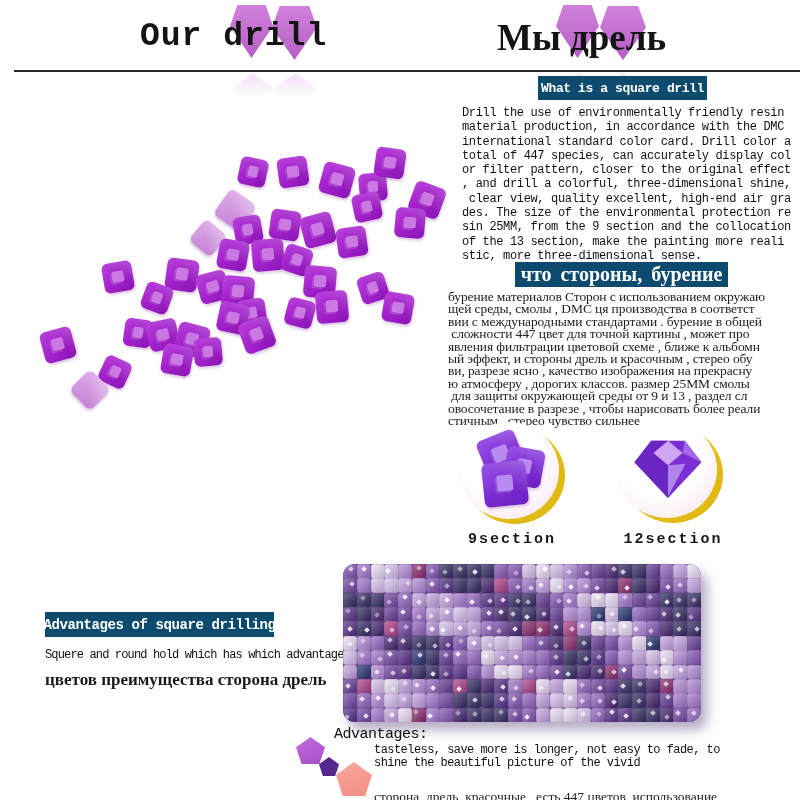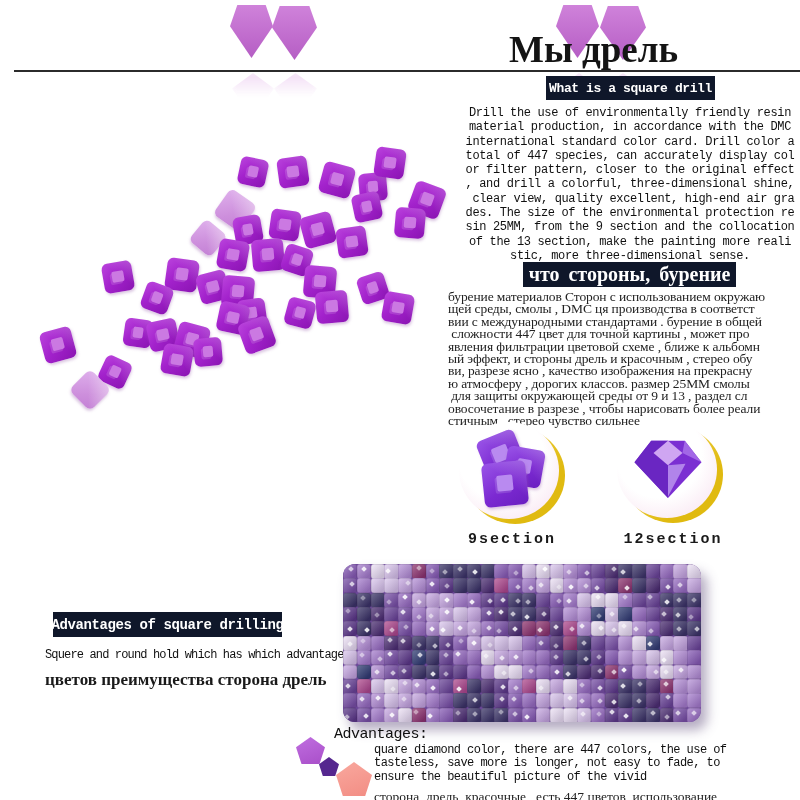--- a/index.html
+++ b/index.html
@@ -24,33 +24,32 @@
   }
   .pent-reflect{
     position:absolute;z-index:0;opacity:.28;filter:blur(2px);
     background:linear-gradient(0deg,rgba(207,130,218,0) 10%,#cf82da 100%);
     clip-path:polygon(17% 100%,83% 100%,100% 60%,50% 0,0 60%);
   }
   .hr-line{position:absolute;left:14px;right:0;top:70px;height:2px;background:#2b2b2b;}
 
   
   .black-label{
-    position:absolute;background:#0f172a;color:#fff;
+    position:absolute;background:#0c4a6e;color:#fff;
     display:flex;align-items:center;justify-content:center;
     white-space:nowrap;
-    margin-left:8px;
   }
   .bl-mono{font-family:"Liberation Mono",monospace;font-weight:bold;}
   .bl-serif{font-family:"Liberation Serif",serif;font-weight:bold;}
 
   
   .para-en{
     position:absolute;font-family:"Liberation Mono",monospace;
     font-size:12px;line-height:14.3px;letter-spacing:-0.35px;
-    color:#101010;white-space:pre;text-align:center;
+    color:#101010;white-space:pre;
   }
   .para-ru{
     position:absolute;font-family:"Liberation Serif",serif;
     font-size:13.5px;line-height:12.4px;letter-spacing:-0.1px;
     color:#222;white-space:pre;
   }
 
   
   .scatter-layer{position:absolute;left:0;top:96px;width:450px;height:335px;}
   .drill{
@@ -126,28 +125,29 @@
   .pent-up{position:absolute;clip-path:polygon(50% 0,100% 38%,81% 100%,19% 100%,0 38%);}
 
   .gem-svg{position:absolute;left:12px;top:16px;}
 </style>
 </head>
 <body>
 
 <div class="title-wrap" style="left:140px;width:200px;">
   <div class="pent" style="left:90px;top:5px;width:43px;height:53px;"></div>
   <div class="pent" style="left:132px;top:6px;width:45px;height:54px;"></div>
+  <div class="title-text title-en" style="position:absolute;left:0;top:18px;">Our drill</div>
 </div>
 <div class="pent-reflect" style="left:232px;top:73px;width:42px;height:26px;"></div>
 <div class="pent-reflect" style="left:274px;top:73px;width:43px;height:26px;"></div>
 
 <div class="title-wrap" style="left:497px;width:200px;">
   <div class="pent" style="left:59px;top:5px;width:43px;height:53px;"></div>
   <div class="pent" style="left:103px;top:6px;width:46px;height:54px;"></div>
-  <div class="title-text title-ru" style="position:absolute;left:12px;top:16px;margin-top:12px;">Мы дрель</div>
+  <div class="title-text title-ru" style="position:absolute;left:0;top:16px;">Мы дрель</div>
 </div>
 <div class="pent-reflect" style="left:558px;top:73px;width:42px;height:26px;"></div>
 <div class="pent-reflect" style="left:601px;top:73px;width:44px;height:26px;"></div>
 
 <div class="hr-line"></div>
 
 <div class="black-label bl-mono" style="left:538px;top:76px;width:169px;height:24px;font-size:13px;letter-spacing:-0.4px;">
   <span>What is a square drill</span>
 </div>
 <div class="para-en" style="left:462px;top:106px;width:336px;"><div>Drill the use of environmentally friendly resin</div><div>material production, in accordance with the DMC</div><div>international standard color card. Drill color a</div><div>total of 447 species, can accurately display col</div><div>or filter pattern, closer to the original effect</div><div>, and drill a colorful, three-dimensional shine,</div><div> clear view, quality excellent, high-end air gra</div><div>des. The size of the environmental protection re</div><div>sin 25MM, from the 9 section and the collocation</div><div>of the 13 section, make the painting more reali</div><div>stic, more three-dimensional sense.</div></div>
@@ -854,14 +854,14 @@
     <div class="mcell" style="left: 344.231px; top: 143.636px; width: 14.3692px; height: 14.9636px; background: linear-gradient(135deg, rgba(255, 255, 255, 0.28), rgba(30, 10, 50, 0.2) 80%), rgb(154, 112, 196);">
       <i style="left: 5.20276px; top: 3.81509px; opacity: 0.632906;"></i>
     </div>
   </div>
 
 <div class="pent-up" style="left:296px;top:737px;width:29px;height:27px;background:linear-gradient(160deg,#c06ee0,#a94fc9);"></div>
 <div class="pent-up" style="left:319px;top:757px;width:20px;height:19px;background:#55278f;"></div>
 <div class="pent-up" style="left:336px;top:762px;width:36px;height:34px;background:linear-gradient(160deg,#f9a89e,#f28d84);"></div>
 
 <div class="advantage-heading">Advantages:</div>
-<div class="advantage-lines"><div>quare diamond color, there are 447 colors, the use of</div><div>tasteless, save more is longer, not easy to fade, to</div><div>ensure the beautiful picture of the vivid</div></div>
+<div class="advantage-lines"><div>tasteless, save more is longer, not easy to fade, to</div><div>shine the beautiful picture of the vivid</div></div>
 <div class="advantage-ru">сторона, дрель, красочные , есть 447 цветов, использование</div>
 
 </body></html>

